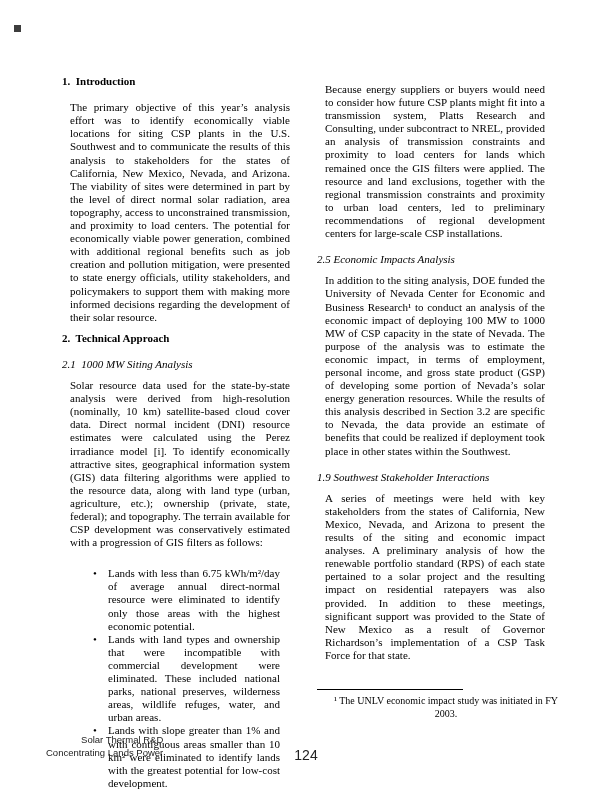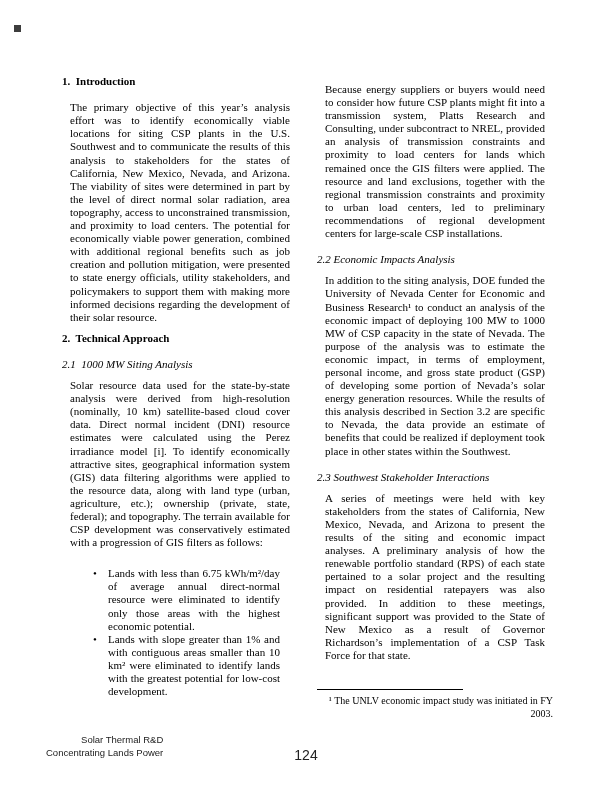--- a/index.html
+++ b/index.html
@@ -62,26 +62,26 @@
   .footnote-rule {
     position: absolute;
     left: 317px;
     top: 689px;
     width: 146px;
     height: 0;
     border-top: 1.2px solid #000;
   }
   .footnote {
     position: absolute;
-    left: 317px;
+    left: 328px;
     top: 695px;
     width: 236px;
     font-size: 10px;
     line-height: 12.5px;
-    text-align: right;
+    text-align: center;
   }
   .footer {
     position: absolute;
     left: 46px;
     top: 734px;
     font-family: "Liberation Sans", sans-serif;
     font-size: 9.5px;
     line-height: 12.5px;
     color: #222222;
     text-align: right;
@@ -105,29 +105,30 @@
   <div class="corner-mark"></div>
 
   <div class="col col-left">
     <div class="sec-heading">1.&nbsp; Introduction</div>
     <p class="para">The primary objective of this year’s analysis effort was to identify economically viable locations for siting CSP plants in the U.S. Southwest and to communicate the results of this analysis to stakeholders for the states of California, New Mexico, Nevada, and Arizona. The viability of sites were determined in part by the level of direct normal solar radiation, area topography, access to unconstrained transmission, and proximity to load centers. The potential for economically viable power generation, combined with additional regional benefits such as job creation and pollution mitigation, were presented to state energy officials, utility stakeholders, and policymakers to support them with making more informed decisions regarding the development of their solar resource.</p>
     <div class="sec-heading mid">2.&nbsp; Technical Approach</div>
     <div class="sub-heading">2.1&nbsp; 1000 MW Siting Analysis</div>
     <p class="para">Solar resource data used for the state-by-state analysis were derived from high-resolution (nominally, 10 km) satellite-based cloud cover data.  Direct normal incident (DNI) resource estimates were calculated using the Perez irradiance model [i].  To identify economically attractive sites, geographical information system (GIS) data filtering algorithms were applied to the resource data, along with land type (urban, agriculture, etc.); ownership (private, state, federal); and topography. The terrain available for CSP development was conservatively estimated with a progression of GIS filters as follows:</p>
     <ul class="bullets">
       <li>Lands with less than 6.75 kWh/m²/day of average annual direct-normal resource were eliminated to identify only those areas with the highest economic potential.</li>
+      <li>Lands with land types and ownership that were incompatible with commercial development were eliminated.  These included national parks, national preserves, wilderness areas, wildlife refuges, water, and urban areas.</li>
       <li>Lands with slope greater than 1% and with contiguous areas smaller than 10 km² were eliminated to identify lands with the greatest potential for low-cost development.</li>
     </ul>
   </div>
 
   <div class="col col-right">
     <p class="para">Because energy suppliers or buyers would need to consider how future CSP plants might fit into a transmission system, Platts Research and Consulting, under subcontract to NREL, provided an analysis of transmission constraints and proximity to load centers for lands which remained once the GIS filters were applied.  The resource and land exclusions, together with the regional transmission constraints and proximity to urban load centers, led to preliminary recommendations of regional development centers for large-scale CSP installations.</p>
-    <div class="sub-heading">2.2 Economic Impacts Analysis</div>
+    <div class="sub-heading">2.5 Economic Impacts Analysis</div>
     <p class="para">In addition to the siting analysis, DOE funded the University of Nevada Center for Economic and Business Research¹ to conduct an analysis of the economic impact of deploying 100 MW to 1000 MW of CSP capacity in the state of Nevada. The purpose of the analysis was to estimate the economic impact, in terms of employment, personal income, and gross state product (GSP) of developing some portion of Nevada’s solar energy generation resources.  While the results of this analysis described in Section 3.2 are specific to Nevada, the data provide an estimate of benefits that could be realized if deployment took place in other states within the Southwest.</p>
-    <div class="sub-heading">2.3 Southwest Stakeholder Interactions</div>
+    <div class="sub-heading">1.9 Southwest Stakeholder Interactions</div>
     <p class="para">A series of meetings were held with key stakeholders from the states of California, New Mexico, Nevada, and Arizona to present the results of the siting and economic impact analyses. A preliminary analysis of how the renewable portfolio standard (RPS) of each state pertained to a solar project and the resulting impact on residential ratepayers was also provided.  In addition to these meetings, significant support was provided to the State of New Mexico as a result of Governor Richardson’s implementation of a CSP Task Force for that state.</p>
   </div>
 
   <div class="footnote-rule"></div>
   <div class="footnote">¹ The UNLV economic impact study was initiated in FY 2003.</div>
 
   <div class="footer">
     <div>Solar Thermal R&amp;D</div>
     <div>Concentrating Lands Power</div>
   </div>

